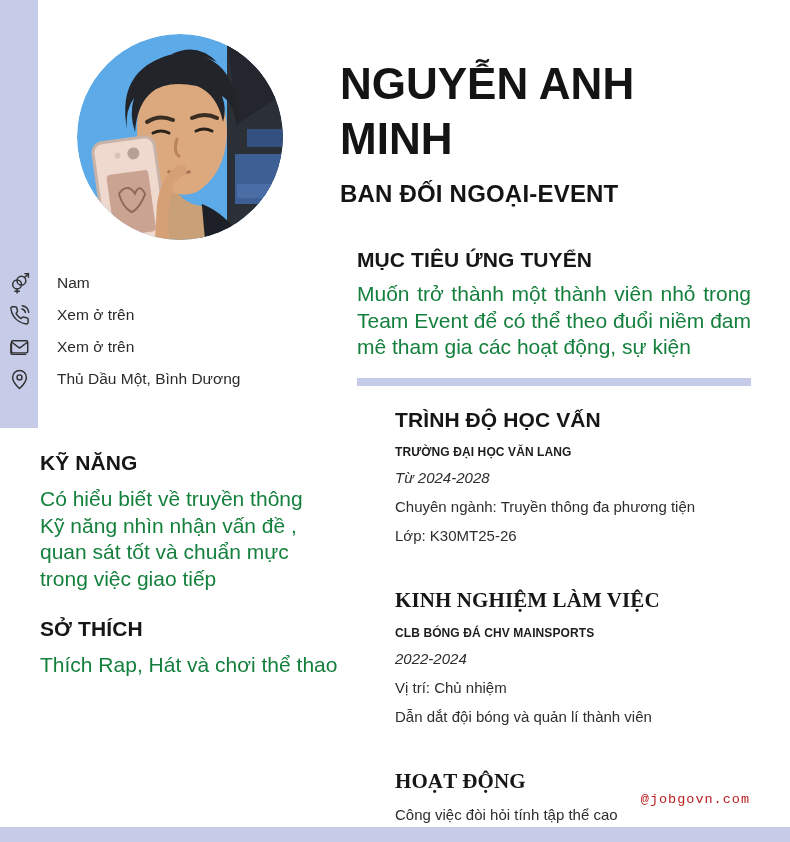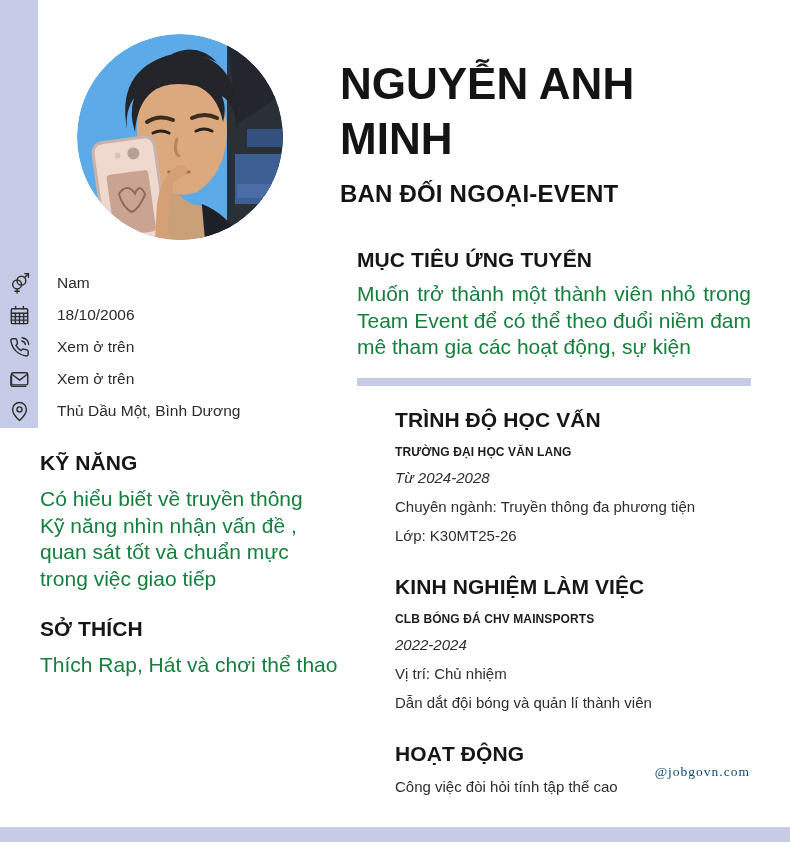--- a/index.html
+++ b/index.html
@@ -34,28 +34,28 @@
   .left-col { position:absolute; left:40px; top:451px; width:300px; }
   .body-text { font-size:21px; line-height:26.5px; color:#15803d; }
   .left-col .body-block { margin-top:11px; }
   .left-col .sec-heading.second { margin-top:25px; }
   
   .right-col { position:absolute; left:357px; top:248px; width:394px; }
   .objective-text { margin-top:9px; text-align:justify; }
   .divider { margin-top:17px; width:394px; height:8px; background:#c6cce8; }
   .right-inner { padding-left:38px; }
   .right-inner .sec-heading { margin-top:22px; }
-  .right-inner .sec-heading.spaced { margin-top:31px; }
+  .right-inner .sec-heading.spaced { margin-top:44px;font-family:Liberation Serif, serif; }
   .sub-heading { font-size:12px; font-weight:700; color:#1c1c1c; margin-top:13px; letter-spacing:.1px; }
   .period { font-size:15px; font-style:italic; color:#2e2e2e; margin-top:10px; }
   .detail-line { font-size:15px; color:#2e2e2e; margin-top:12px; }
   
   .watermark {
-    position:absolute; right:40px; top:764px;
-    font-family:Liberation Serif, serif; font-size:13.5px; color:#0c4a6e;
+    position:absolute; right:40px; top:792px;
+    font-family:Liberation Mono, monospace; font-size:13.5px; color:#b91c1c;
     letter-spacing:1px;
   }
 </style>
 </head>
 <body>
 
 <div class="page">
 
   <div class="left-strip"></div>
 
@@ -121,36 +121,20 @@
           <line x1="7.2" y1="20" x2="11.8" y2="20"></line>
           <line x1="17.3" y1="5.7" x2="21.3" y2="1.7"></line>
           <polyline points="17.6,1.7 21.3,1.7 21.3,5.4"></polyline>
         </svg>
       </span>
       <span class="info-value">Nam</span>
     </div>
     <div class="info-row">
       <span class="info-icon">
         <svg width="23" height="23" viewBox="0 0 24 24" fill="none" stroke="#2f2f2f" stroke-width="1.5" stroke-linecap="round" stroke-linejoin="round">
-          <rect x="3.5" y="5" width="17" height="15.5" rx="1"></rect>
-          <line x1="8" y1="2.5" x2="8" y2="5"></line>
-          <line x1="16" y1="2.5" x2="16" y2="5"></line>
-          <line x1="3.5" y1="9.6" x2="20.5" y2="9.6"></line>
-          <line x1="3.5" y1="13.2" x2="20.5" y2="13.2"></line>
-          <line x1="3.5" y1="16.8" x2="20.5" y2="16.8"></line>
-          <line x1="7.7" y1="9.6" x2="7.7" y2="20.5"></line>
-          <line x1="12" y1="9.6" x2="12" y2="20.5"></line>
-          <line x1="16.3" y1="9.6" x2="16.3" y2="20.5"></line>
-        </svg>
-      </span>
-      <span class="info-value">18/10/2006</span>
-    </div>
-    <div class="info-row">
-      <span class="info-icon">
-        <svg width="23" height="23" viewBox="0 0 24 24" fill="none" stroke="#2f2f2f" stroke-width="1.5" stroke-linecap="round" stroke-linejoin="round">
           <path d="M21 16.4v2.6a1.8 1.8 0 0 1-2 1.8 18 18 0 0 1-7.8-2.8 17.7 17.7 0 0 1-5.4-5.4A18 18 0 0 1 3 4.7 1.8 1.8 0 0 1 4.8 2.8h2.6a1.8 1.8 0 0 1 1.8 1.5c.1.9.3 1.7.6 2.5a1.8 1.8 0 0 1-.4 1.9L8.3 9.8a14.4 14.4 0 0 0 5.4 5.4l1.1-1.1a1.8 1.8 0 0 1 1.9-.4c.8.3 1.6.5 2.5.6a1.8 1.8 0 0 1 1.8 1.8z"></path>
           <path d="M14.5 5.2a4.5 4.5 0 0 1 3.6 3.6"></path>
           <path d="M14.8 1.9a8 8 0 0 1 6.8 6.8"></path>
         </svg>
       </span>
       <span class="info-value">Xem ở trên</span>
     </div>
     <div class="info-row">
       <span class="info-icon">
         <svg width="23" height="23" viewBox="0 0 24 24" fill="none" stroke="#2f2f2f" stroke-width="1.5" stroke-linecap="round" stroke-linejoin="round">

